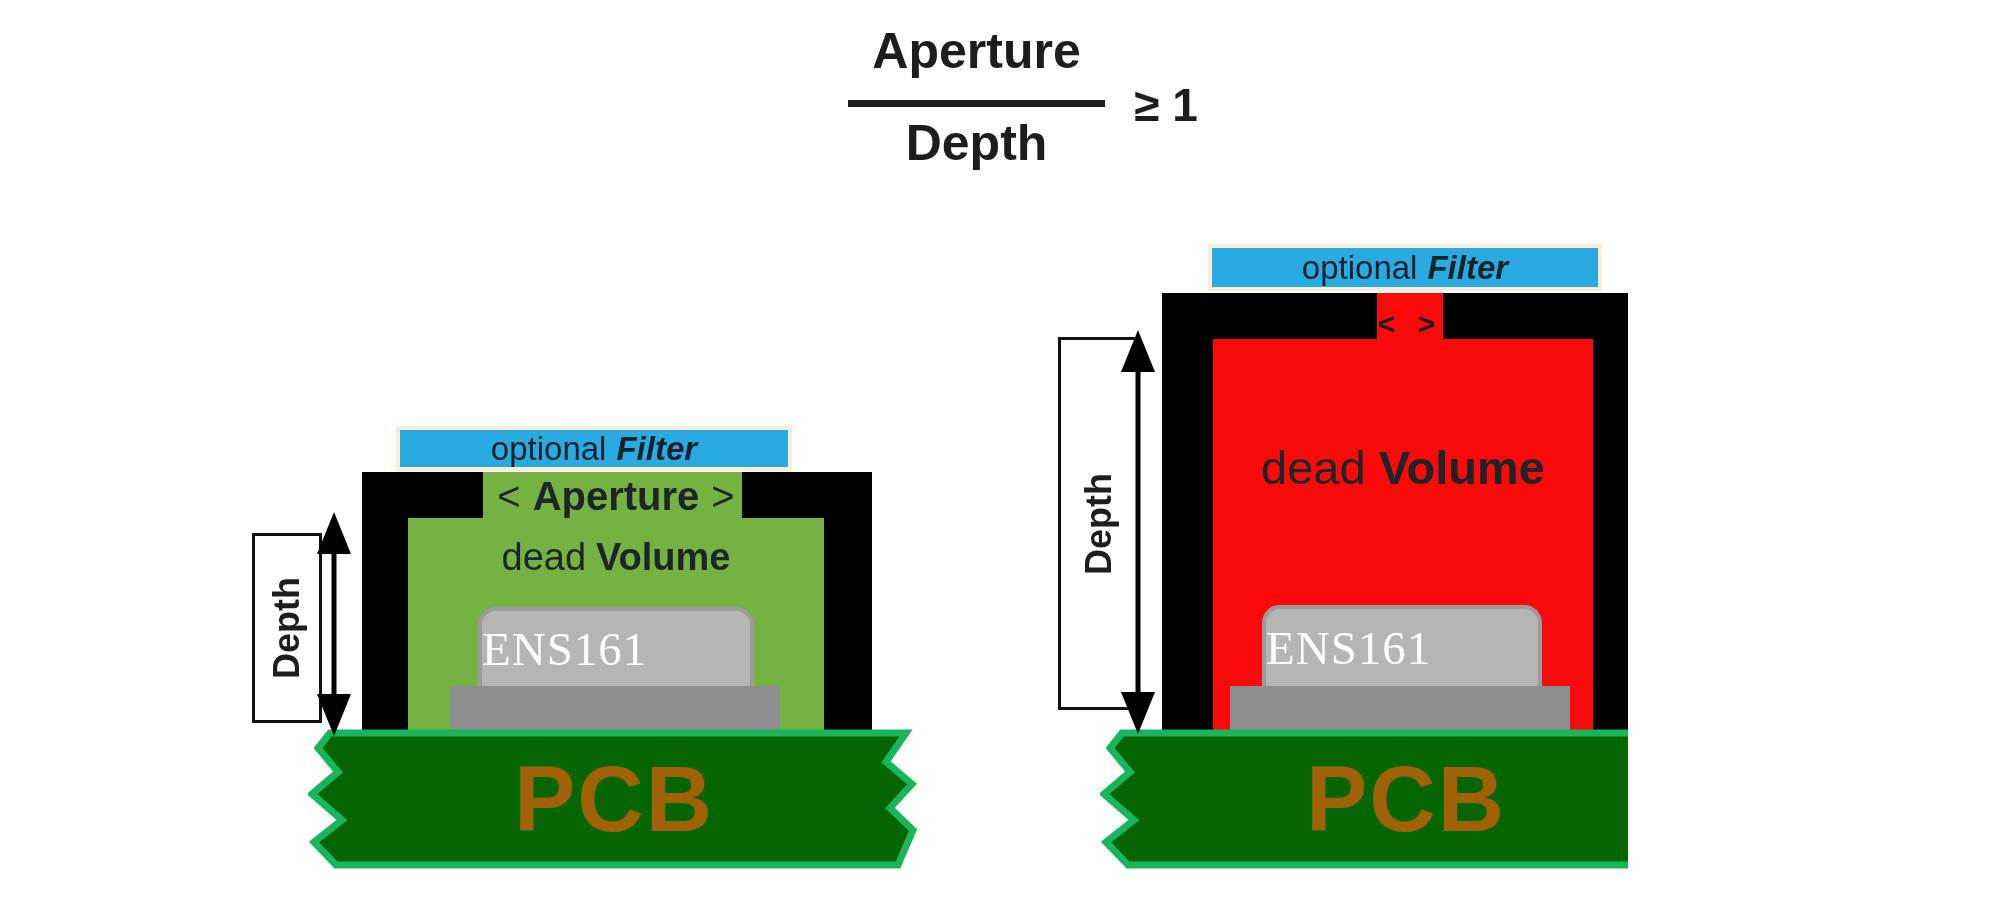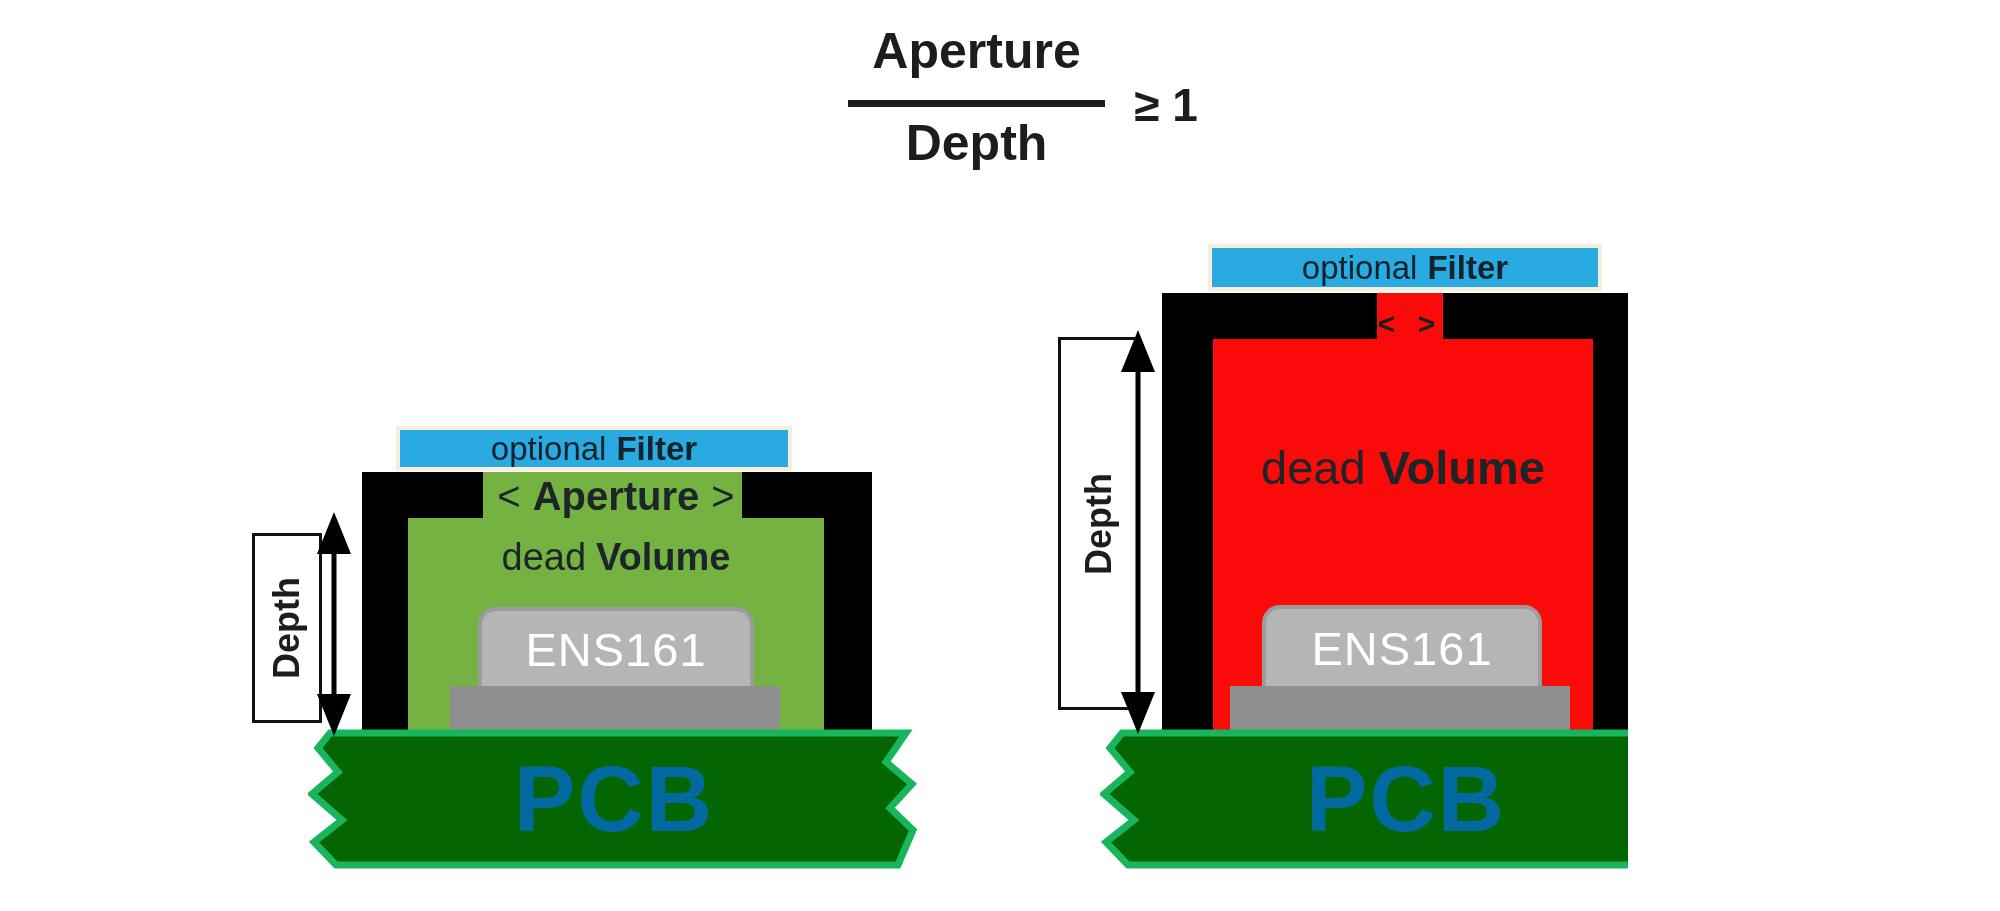--- a/index.html
+++ b/index.html
@@ -15,21 +15,21 @@
   .formula-bar  { left:848px; top:100px; width:257px; height:7px; background:#1d1d1d; }
   .formula-den  { left:841px; top:112px; width:271px; height:62px; line-height:62px;
                   font-size:50px; font-weight:700; text-align:center; }
   .formula-rel  { left:1106px; top:75px; width:120px; height:60px; line-height:60px;
                   font-size:46px; font-weight:700; text-align:center; }
 
   
   .filter-outer { background:#f8eddc; z-index:4; }
   .filter-blue  { background:#29abe2; z-index:5; display:flex; align-items:center;
                   justify-content:center; gap:10px; font-size:33px; color:#14222c; }
-  .filter-blue .bold { font-weight:700; }
+  .filter-blue .bold { font-weight:700;font-style:italic; }
   .f-left-outer  { left:396px;  top:426px; width:396px; height:45px; }
   .f-left-blue   { left:400px;  top:430px; width:388px; height:37px; }
   .f-right-outer { left:1208px; top:244px; width:394px; height:47px; }
   .f-right-blue  { left:1212px; top:248px; width:386px; height:39px; }
 
   
   .pkg   { background:#000000; z-index:1; }
   .pkg-left  { left:362px;  top:472px; width:510px; height:260px; }
   .pkg-right { left:1162px; top:293px; width:476px; height:439px; }
 
@@ -45,34 +45,34 @@
   .mixline .bold { font-weight:700; }
   .ap-left   { left:408px;  top:474px; width:416px; height:44px; font-size:40px; gap:12px; }
   .dv-left   { left:408px;  top:534px; width:416px; height:46px; font-size:38px; gap:10px; }
   .ap-right  { left:1360px; top:306px; width:100px; height:36px; font-size:30px; font-weight:700;
                letter-spacing:7px; z-index:4; text-align:center; line-height:36px; }
   .dv-right  { left:1213px; top:438px; width:380px; height:58px; font-size:47px; gap:13px; }
 
   
   .chip { box-sizing:border-box; background:#b5b5b5; border:4px solid #9c9c9c; border-bottom:none;
           border-radius:18px 18px 0 0; color:#ffffff; display:flex; align-items:center;
-          justify-content:center; font-size:47px; letter-spacing:1px; z-index:3; }
+          justify-content:flex-start; font-size:47px; letter-spacing:1px; z-index:3;font-family:Liberation Serif, serif; }
   .chip-left  { left:478px;  top:607px; width:276px; height:80px; }
   .chip-right { left:1262px; top:605px; width:280px; height:82px; }
   .chip-base  { background:#8f8f8f; z-index:3; }
   .base-left  { left:450px;  top:686px; width:330px; height:45px; }
   .base-right { left:1230px; top:686px; width:340px; height:45px; }
 
   
   .pcb-wrap { width:612px; height:142px; z-index:5; }
   .pcb-left  { left:308px;  top:728px; }
   .pcb-right { left:1100px; top:728px; }
   .pcb-label { position:absolute; left:0; top:0; width:100%; height:100%;
                display:flex; align-items:center; justify-content:center;
-               color:#0369a1; font-size:92px; font-weight:700; letter-spacing:2px; }
+               color:#a16207; font-size:92px; font-weight:700; letter-spacing:2px; }
 
   
   .depth-box { background:#ffffff; border:3px solid #111111; box-sizing:border-box;
                display:flex; align-items:center; justify-content:center; z-index:6; }
   .depth-box span { transform:rotate(-90deg); white-space:nowrap;
                     font-size:36px; font-weight:700; color:#1d1d1d; }
   .depth-left  { left:252px;  top:533px; width:70px; height:190px; }
   .depth-right { left:1058px; top:337px; width:82px; height:373px; }
   .arrow { z-index:7; }
   .arrow-left  { left:312px;  top:508px; }

